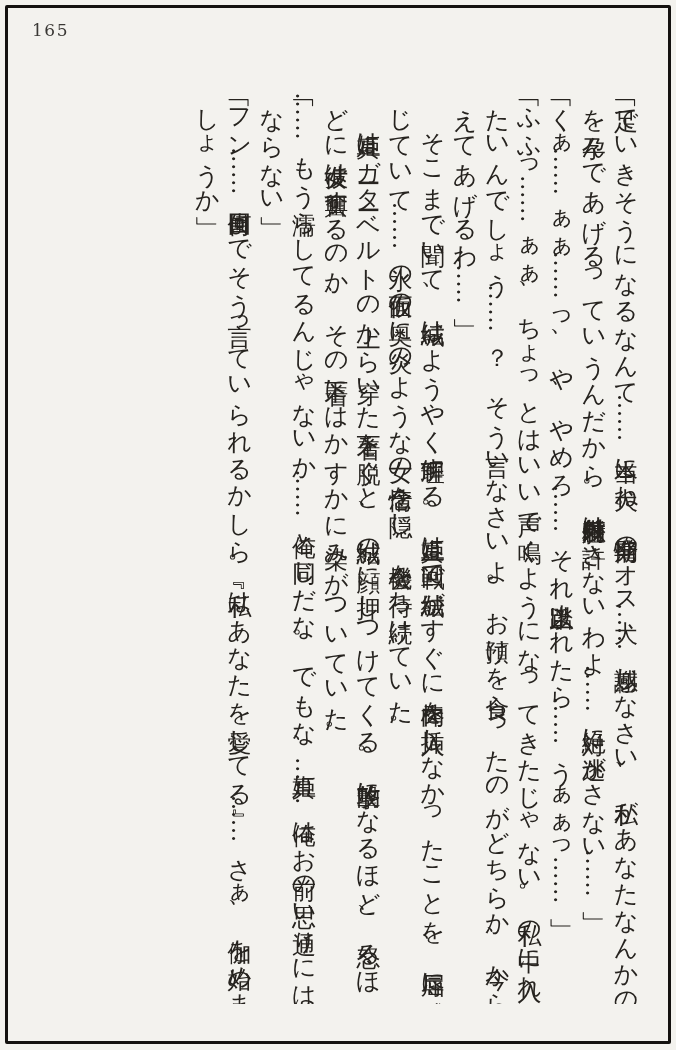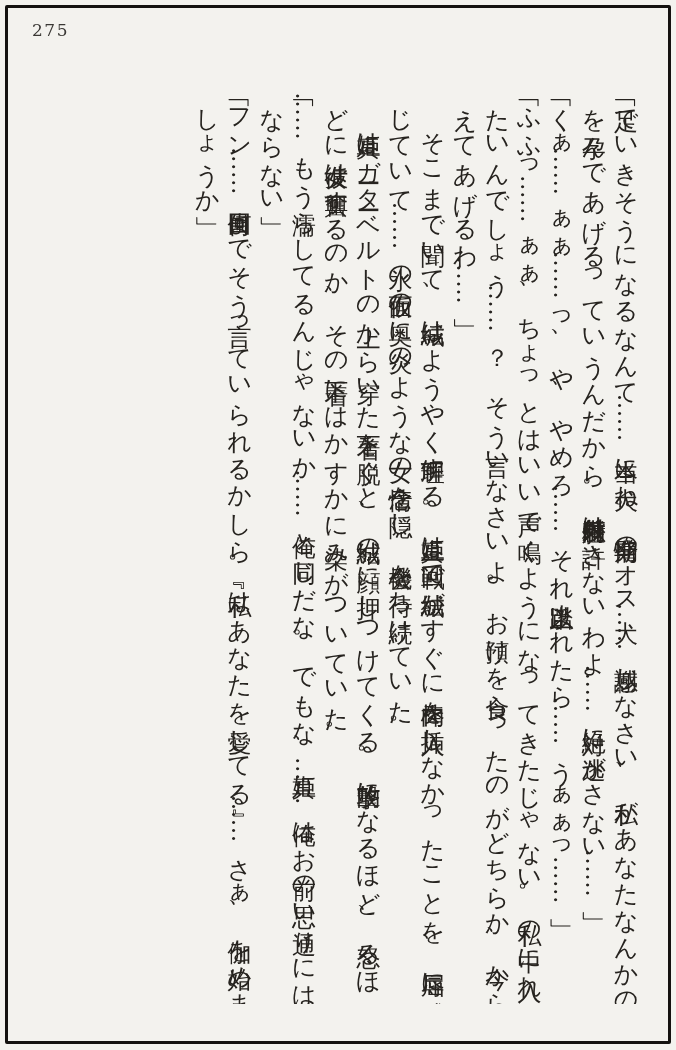--- a/index.html
+++ b/index.html
@@ -52,21 +52,21 @@
   }
   .text-body p.para.indent {
     text-indent: 1em;
   }
 </style>
 </head>
 <body>
 
 <div class="page-frame"></div>
 
-<div class="page-number">275</div>
+<div class="page-number">165</div>
 
 <div class="text-body">
     <p class="para">「足でいきそうになるなんて……本当に犬ね。発情期のオス犬……感謝しなさい、私があなたなんかの子供を孕んであげるっていうんだから。膣内射精以外は許さないわよ……絶対に逃がさない……」</p>
     <p class="para">「くぁ……ぁぁ……っ、や、やめろ……それ以上踏まれたら……うぁぁっ……」</p>
     <p class="para">「ふふっ……ぁぁ、ちょっとはいい声で鳴くようになってきたじゃない。私の中に入れたいんでしょう……？　そう言いなさいよ。お預けを食らったのがどちらか、今から教えてあげるわ……」</p>
     <p class="para indent">そこまで聞いて、結城はようやく理解する。真姫は一回戦で結城がすぐに肉棒を挿入しなかったことを、屈辱に感じていて……氷の仮面の奥に炎のような女の情念を隠し、機会を待ち続けていた。</p>
     <p class="para indent">真姫はガーターベルトの上から穿いた下着を脱ぐと、結城の顔に押しつけてくる。攻撃的になるほど、怒るほどに彼女は興奮するのか、その下着にはかすかに染みがついていた。</p>
     <p class="para">「……もう濡らしてるんじゃないか……俺と同じだな。でもな、真姫……俺はお前の思い通りにはならない」</p>
     <p class="para">「フン……何回目までそう言っていられるかしら。『私はあなたを愛してる』……さぁ、伽を始めましょうか」</p>
   </div>

